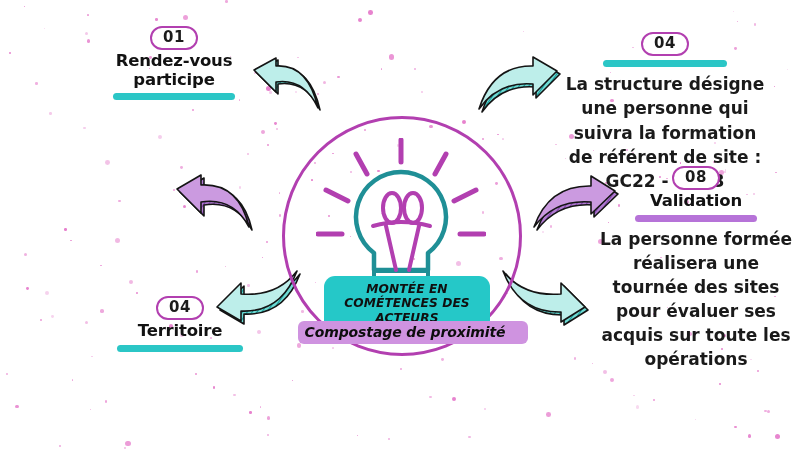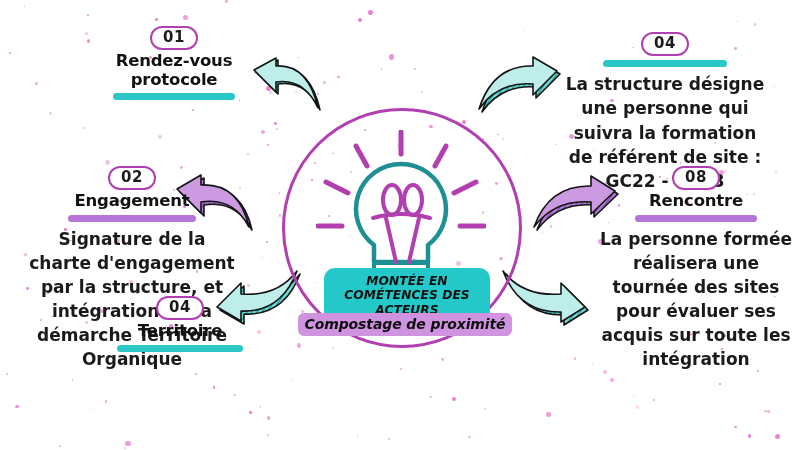--- a/index.html
+++ b/index.html
@@ -42,36 +42,36 @@
 
   
   #step1{left:84px;top:26px;width:180px;}
   #step2{left:26px;top:166px;width:212px;}
   #step3{left:78px;top:296px;width:204px;}
   #step4{left:527px;top:32px;width:200px;margin-left:38px;}
   #step5{left:594px;top:166px;width:204px;}
   #step6{left:517px;top:296px;width:208px;}
 
   
-  #centre{position:absolute;left:276px;top:108px;width:250px;height:240px;}
+  #centre{position:absolute;left:276px;top:116px;width:250px;height:240px;}
   .ring{position:absolute;left:6px;top:0px;width:234px;height:234px;
         border:3px solid #b23fb0;border-radius:50%;}
   .bulb{position:absolute;left:40px;top:22px;}
   .ribbon{
     position:absolute;left:48px;top:160px;width:154px;
     background:#25c8c8;border-radius:11px;
     padding:6px 6px 7px 6px;
     font-style:italic;font-weight:700;
     font-size:12.2px;line-height:1.18;color:#101010;
     text-align:center;letter-spacing:.1px;
   }
   .ribbon-sub{
     position:absolute;left:22px;top:205px;width:206px;
     background:#cf93e0;border-radius:6px;
-    padding:3px 4px 4px 4px;
+    padding:3px 20px 4px 4px;
     font-style:italic;font-weight:700;font-size:14px;
     color:#0d0d0d;text-align:center;letter-spacing:-.1px;
   }
 
   
   .arrow{position:absolute;}
 </style>
 </head>
 <body>
 
@@ -341,44 +341,38 @@
         <path d="M103 88 L93 132"></path>
       </g>
     </svg>
 
     <div class="ribbon">MONTÉE EN COMÉTENCES DES ACTEURS</div>
     <div class="ribbon-sub">Compostage de proximité</div>
   </div>
 
   <div class="step" id="step1">
     <div class="badge">01</div>
-    <div class="title">Rendez-vous protocole</div>
+    <div class="title">Rendez-vous participe</div>
     <div class="rule teal" style="width:122px;"></div>
   </div>
 
-  <div class="step" id="step2">
-    <div class="badge">02</div>
-    <div class="title">Engagement</div>
-    <div class="rule purple" style="width:128px;"></div>
-    <div class="body">Signature de la charte d'engagement par la structure, et intégration de la démarche Territoire Organique</div>
-  </div>
 
   <div class="step" id="step3">
     <div class="badge">04</div>
     <div class="title">Territoire</div>
     <div class="rule teal" style="width:126px;"></div>
   </div>
 
   <div class="step" id="step4">
     <div class="badge">04</div>
     <div class="rule teal" style="width:124px;"></div>
     <div class="body">La structure désigne une personne qui suivra la formation de référent de site : GC22 - GC23</div>
   </div>
 
   <div class="step" id="step5">
     <div class="badge">08</div>
-    <div class="title">Rencontre</div>
+    <div class="title">Validation</div>
     <div class="rule purple" style="width:122px;"></div>
-    <div class="body">La personne formée réalisera une tournée des sites pour évaluer ses acquis sur toute les intégration</div>
+    <div class="body">La personne formée réalisera une tournée des sites pour évaluer ses acquis sur toute les opérations</div>
   </div>
 
 
 </div>
 
 </body></html>

